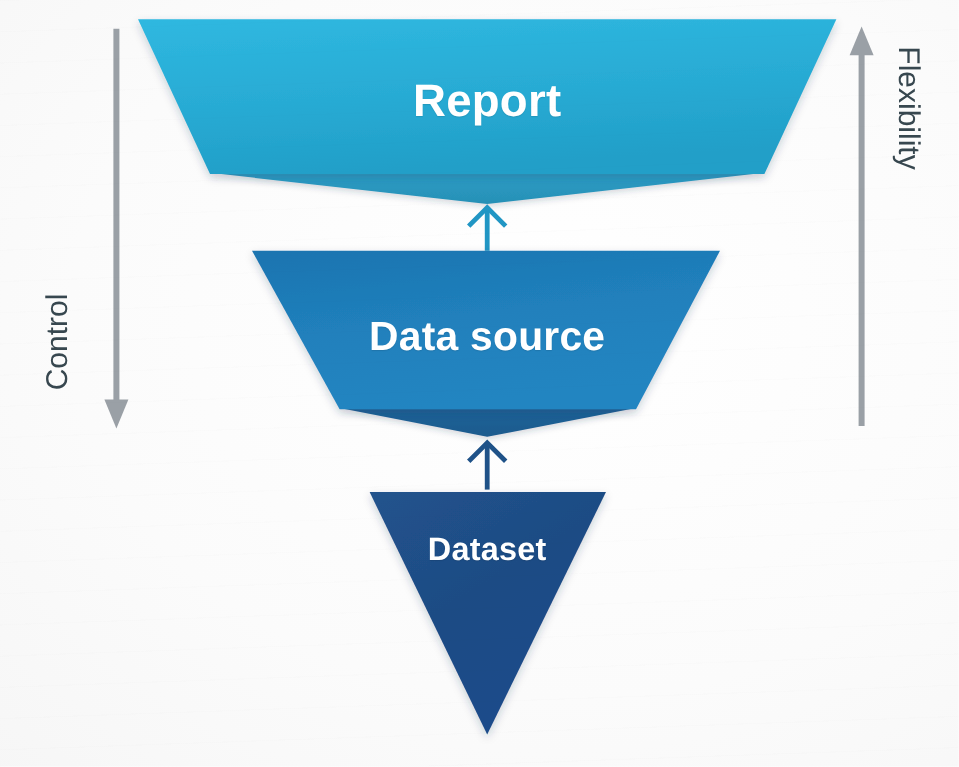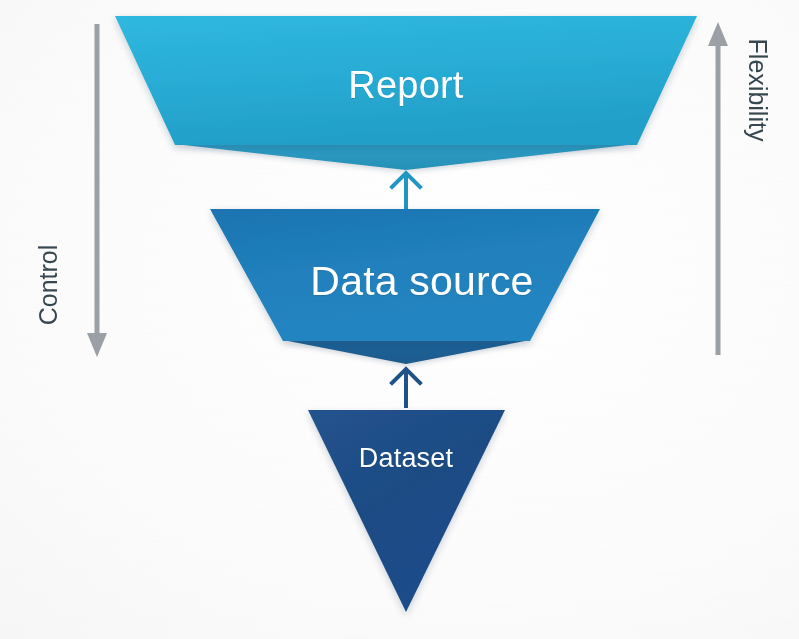--- a/index.html
+++ b/index.html
@@ -37,29 +37,29 @@
     opacity: 0.55;
   }
   #funnel-svg {
     position: absolute;
     left: 0;
     top: 0;
   }
   .stage-label {
     position: absolute;
     color: #ffffff;
-    font-weight: 400;
+    font-weight: 700;
     letter-spacing: 0.2px;
     white-space: nowrap;
     text-align: center;
     transform: translate(-50%, -50%);
     text-shadow: 0 1px 1px rgba(0,0,0,0.10);
   }
   #label-report     { left: 406px; top: 85px;  font-size: 38px; }
-  #label-datasource { left: 406px; top: 281px; font-size: 41px; margin-left: 16px; }
+  #label-datasource { left: 406px; top: 281px; font-size: 34px; }
   #label-dataset    { left: 406px; top: 458px; font-size: 27px; }
 
   .axis-label {
     position: absolute;
     color: #37474f;
     font-size: 25px;
     white-space: nowrap;
   }
   #label-control {
     left: 48px;

